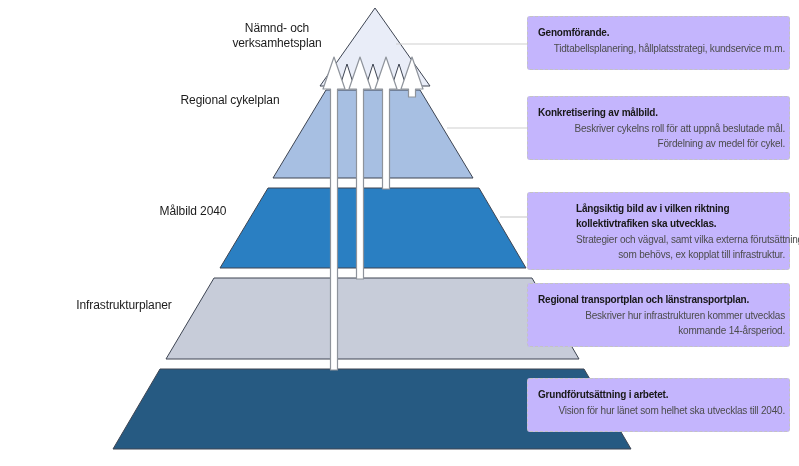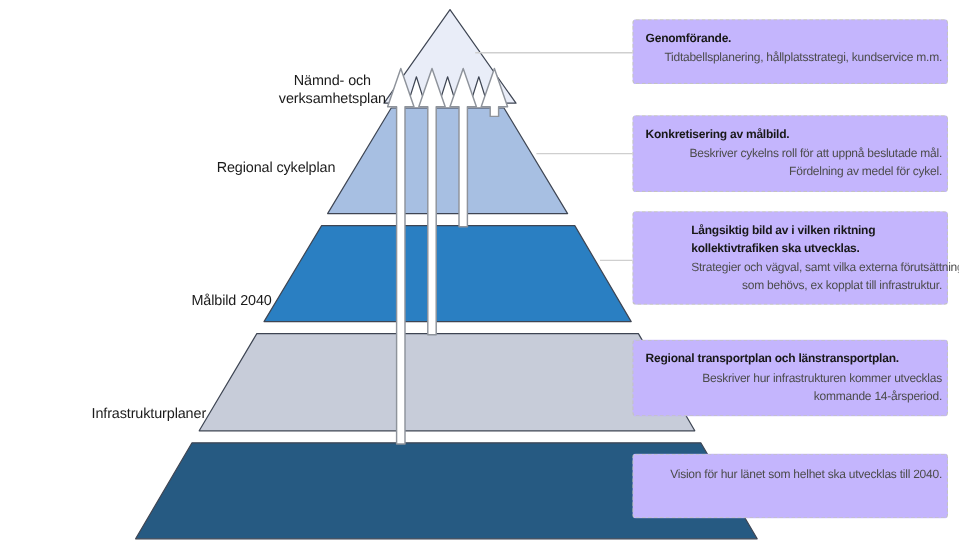--- a/index.html
+++ b/index.html
@@ -2,21 +2,21 @@
 <html><head>
 <meta charset="utf-8">
 <style>
   html,body{margin:0;padding:0;background:#fff;}
   body{font-family:"Liberation Sans",sans-serif;}
   .stage{position:relative;width:799px;height:466px;background:#fff;overflow:hidden;}
   #pyramid-svg{position:absolute;left:0;top:0;}
   .side-label{
     position:absolute;width:130px;text-align:center;
     font-size:12px;line-height:15px;color:#1b1b1b;
-    letter-spacing:-0.1px;white-space:pre-line;margin-top:39px;
+    letter-spacing:-0.1px;white-space:pre-line;
   }
   .note{
     position:absolute;left:527px;width:263px;box-sizing:border-box;
     background:#c4b5fd;border:1.5px dashed #c3c3c3;border-radius:3px;
     padding:8px 4px 4px 10px;font-size:10px;line-height:15px;
     letter-spacing:-0.2px;
   }
   .note-title{font-weight:bold;color:#181818;white-space:pre;}
   .note-body{color:#4c4c4c;white-space:pre;margin-top:1px;text-align:right;}
 </style>
@@ -50,30 +50,31 @@
     <div class="note-title">Genomförande.</div>
     <div class="note-body">Tidtabellsplanering, hållplatsstrategi, kundservice m.m.</div>
   </div>
 
   <div class="note" style="top:96px;height:64px;">
     <div class="note-title">Konkretisering av målbild.</div>
     <div class="note-body">Beskriver cykelns roll för att uppnå beslutade mål.
 Fördelning av medel för cykel.</div>
   </div>
 
-  <div class="note" style="top:176px;height:78px;padding-left:48px;">
+  <div class="note" style="top:192px;height:78px;padding-left:48px;">
     <div class="note-title">Långsiktig bild av i vilken riktning
 kollektivtrafiken ska utvecklas.</div>
     <div class="note-body">Strategier och vägval, samt vilka externa förutsättningar
 som behövs, ex kopplat till infrastruktur.</div>
   </div>
 
   <div class="note" style="top:283px;height:64px;">
     <div class="note-title">Regional transportplan och länstransportplan.</div>
     <div class="note-body">Beskriver hur infrastrukturen kommer utvecklas
 kommande 14-årsperiod.</div>
   </div>
 
   <div class="note" style="top:378px;height:54px;">
+    <div class="note-title">Grundförutsättning i arbetet.</div>
     <div class="note-body">Vision för hur länet som helhet ska utvecklas till 2040.</div>
   </div>
 
 </div>
 
 </body></html>

